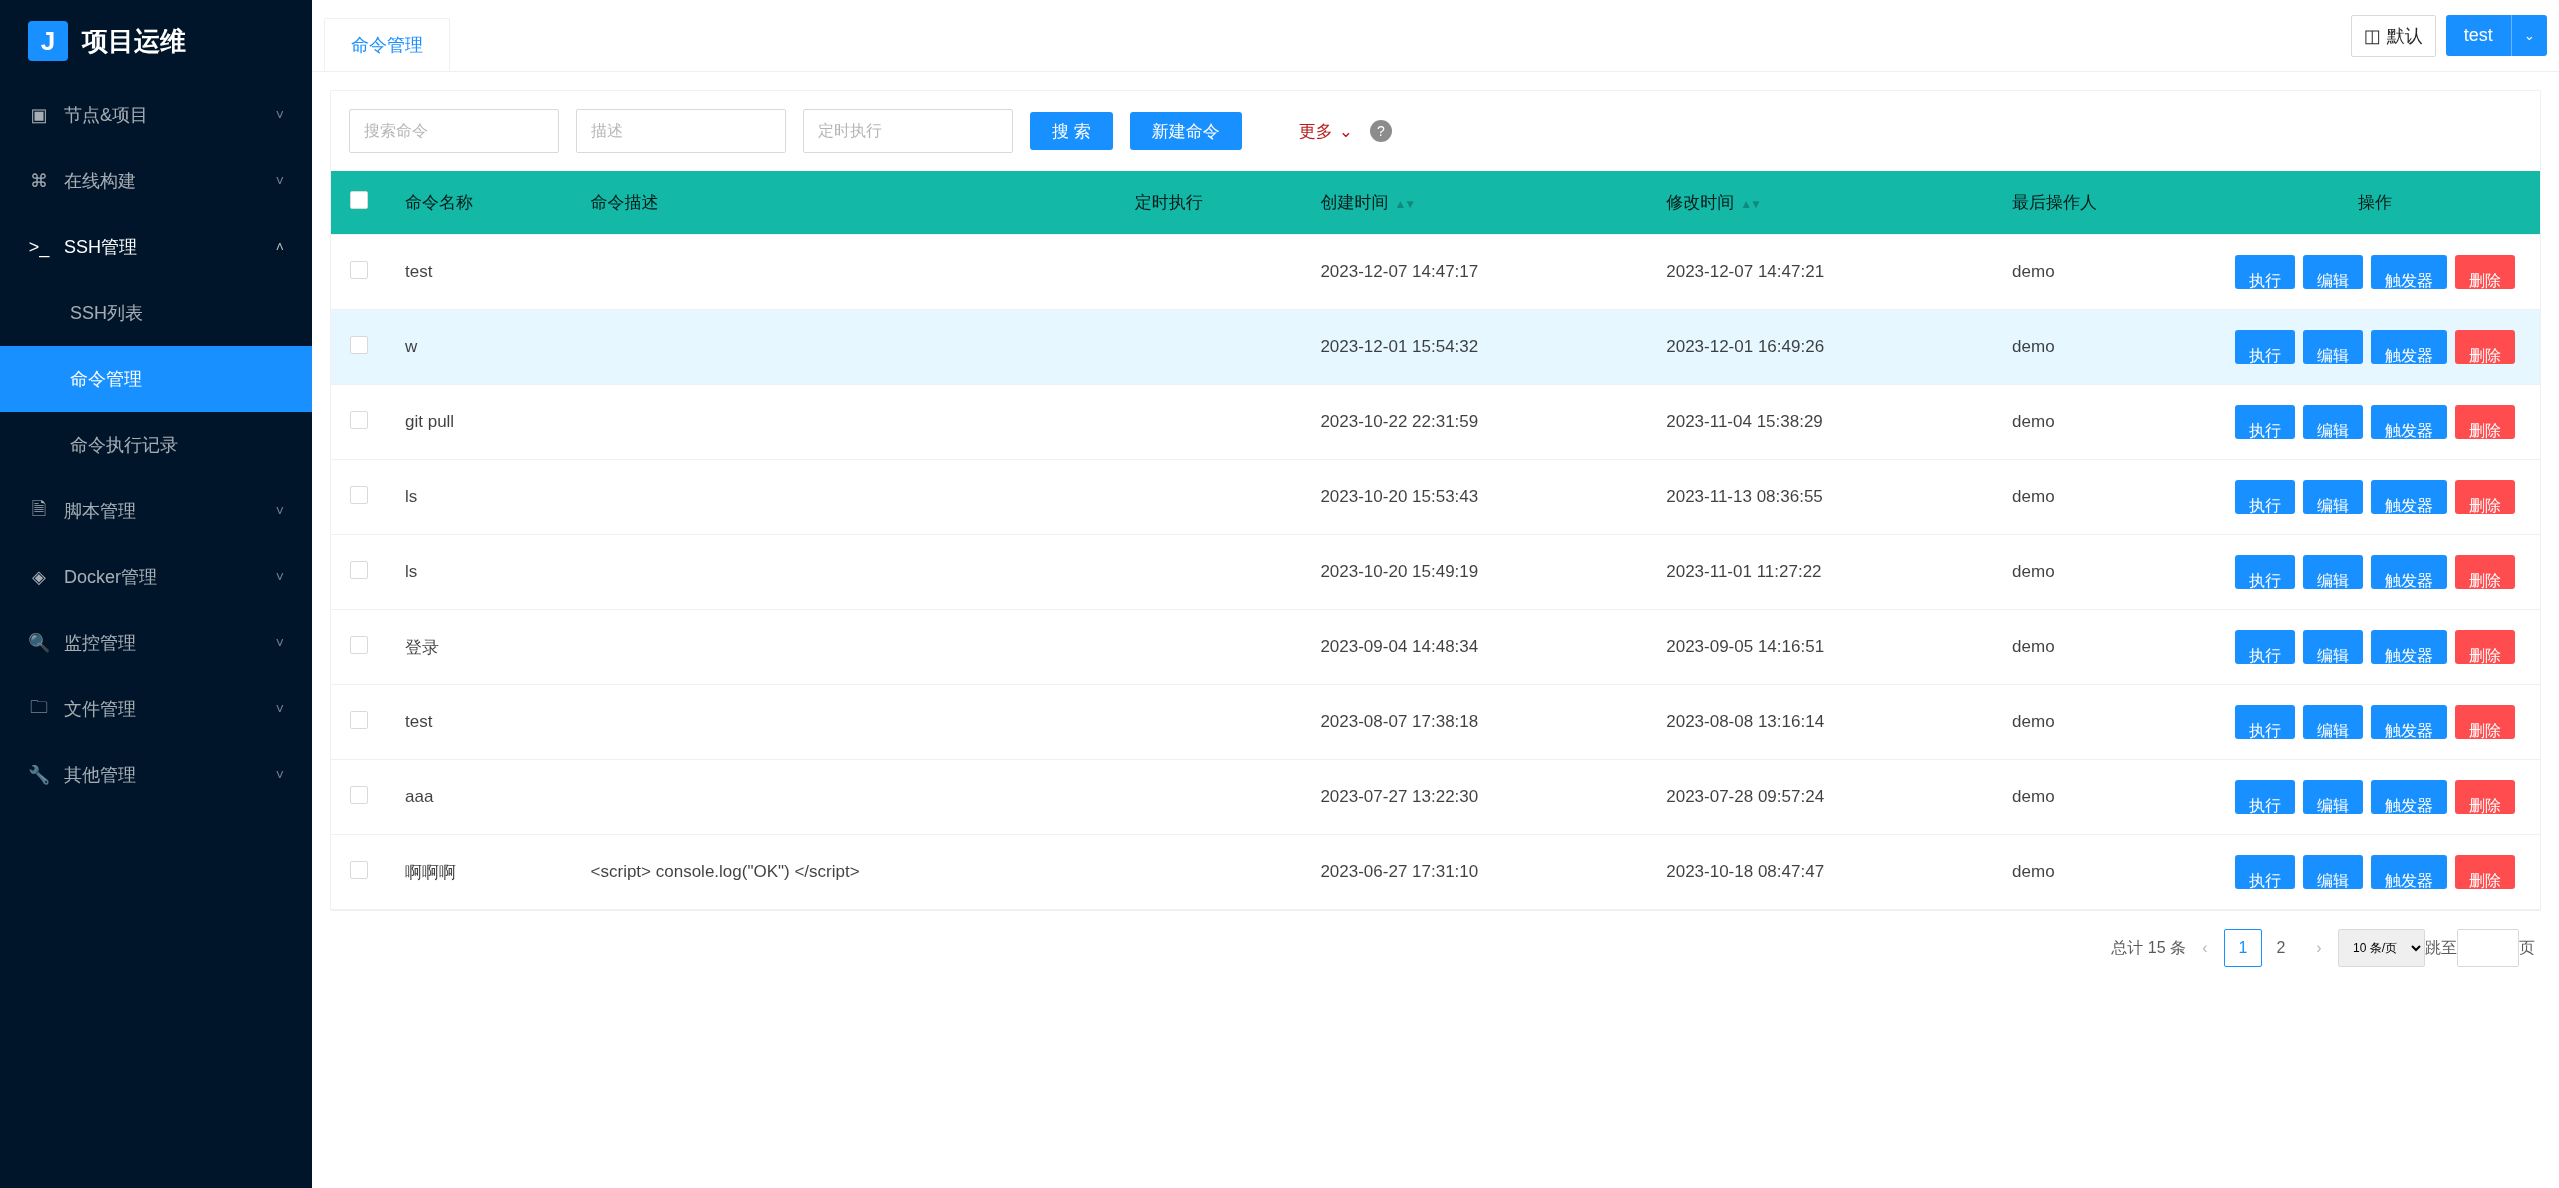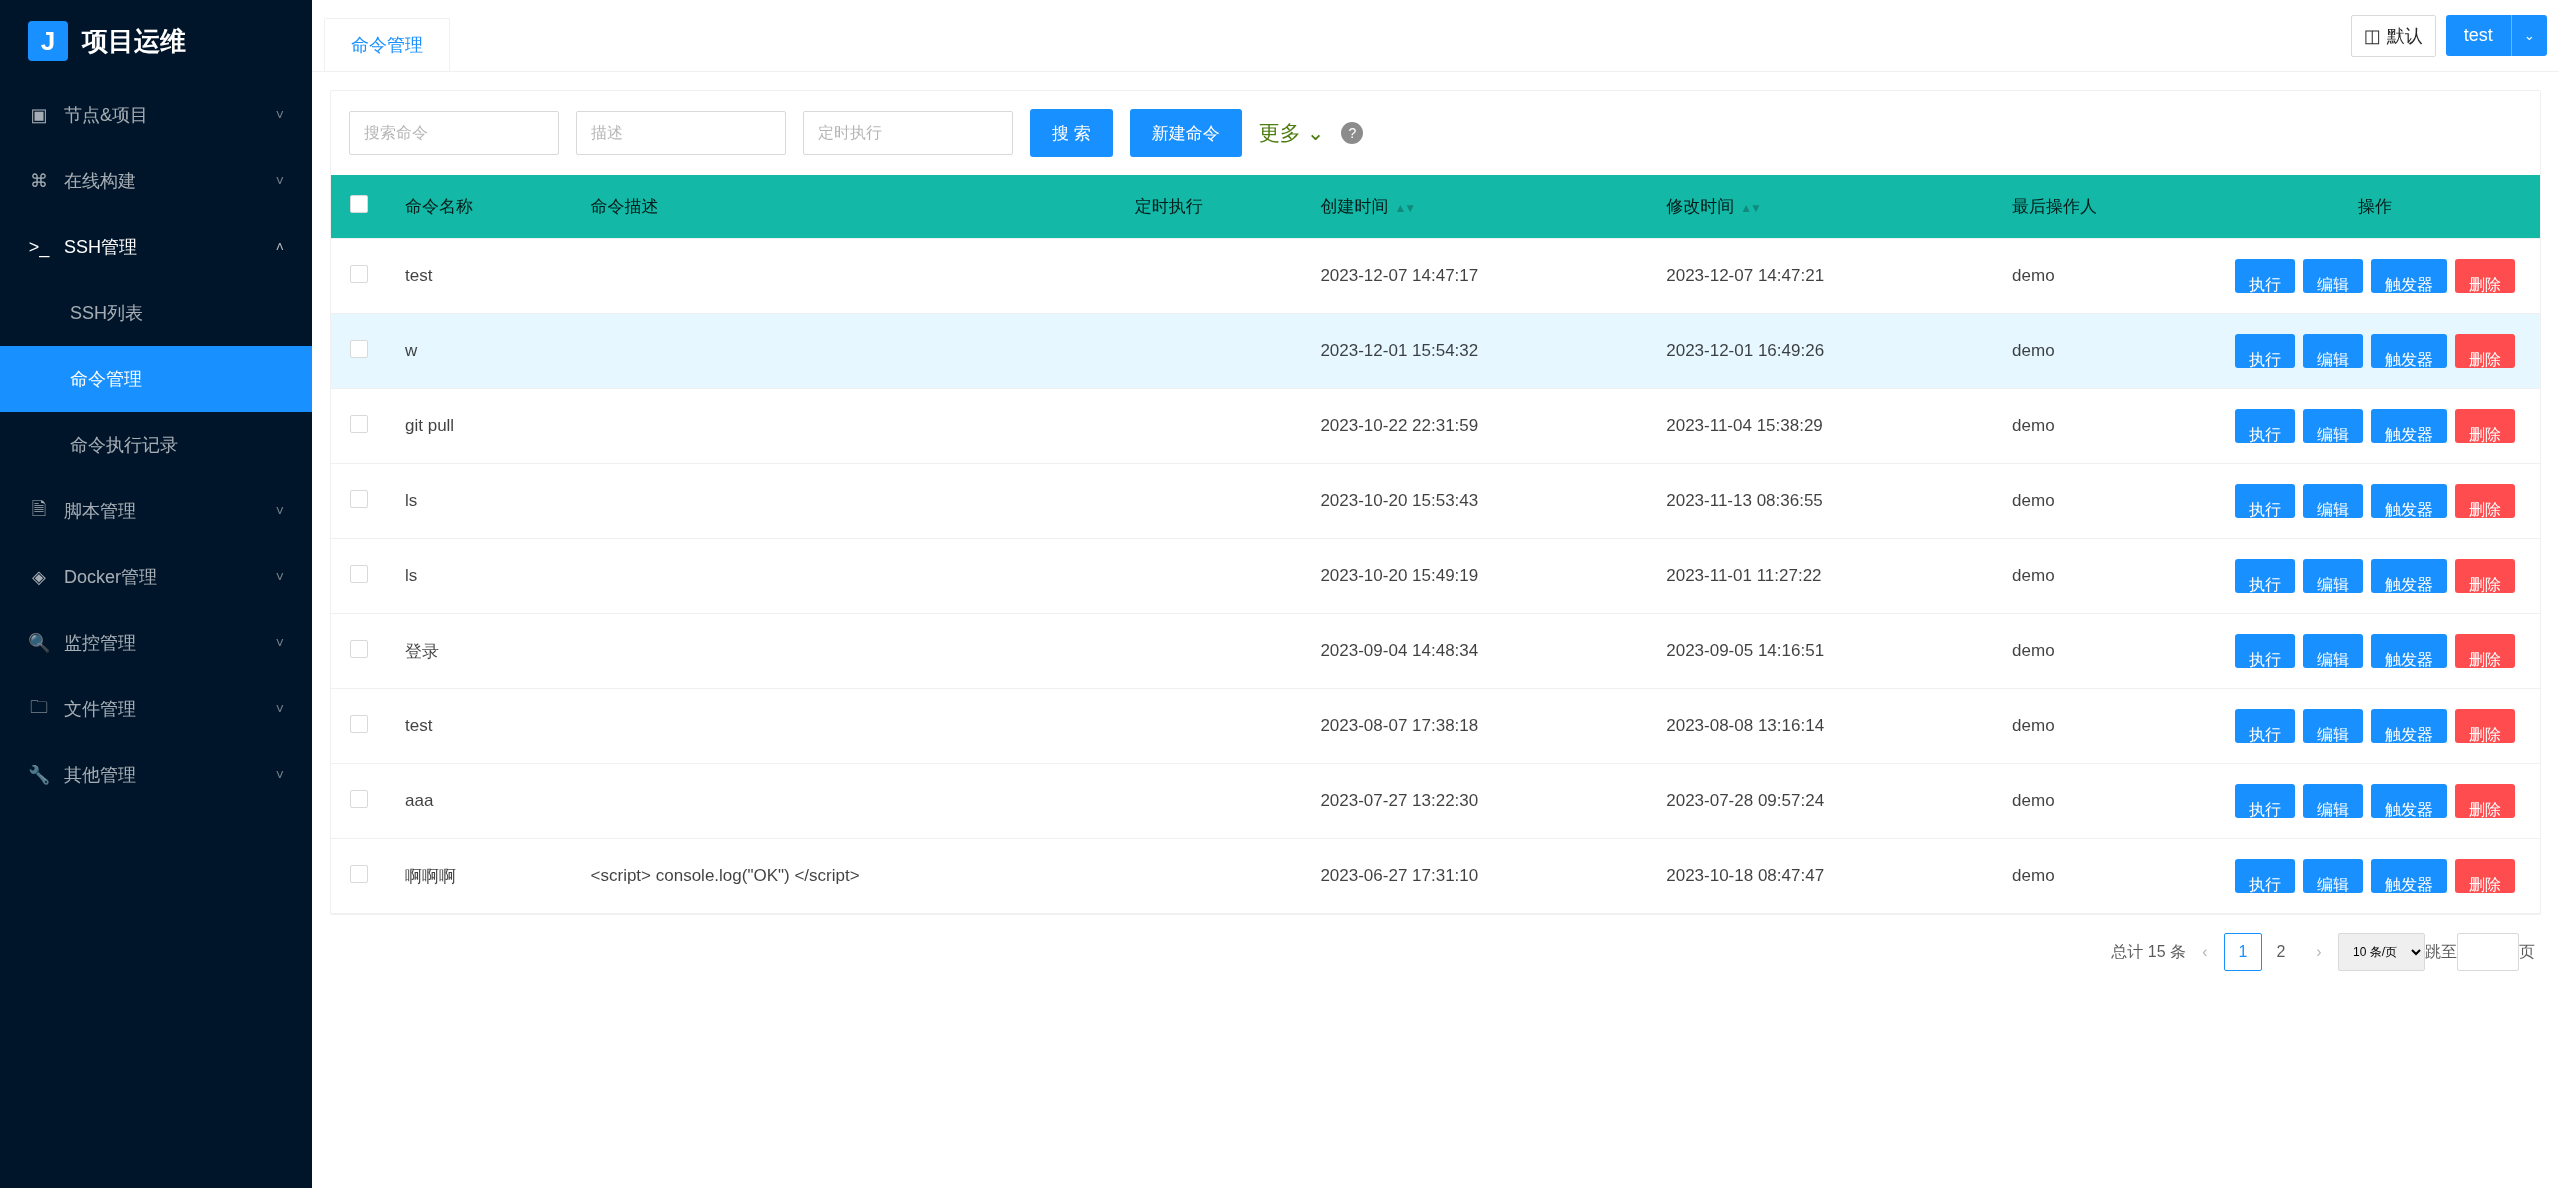--- a/index.html
+++ b/index.html
@@ -74,25 +74,25 @@
     }
     .toolbar {
       display:flex; align-items:center; gap:17px; padding: 18px 18px 18px 18px;
     }
     .inp {
       height: 44px; width: 210px; border:1px solid #d9d9d9; border-radius:2px;
       padding: 0 14px; font-size:16px; color:rgba(0,0,0,0.85);
     }
     .inp::placeholder { color: rgba(0,0,0,0.3); }
     .btn {
-      height: 48px; padding:0 22px; border:none; border-radius:3px; cursor:pointer; font-size:17px;
+      height: 38px; padding:0 22px; border:none; border-radius:3px; cursor:pointer; font-size:17px;
       color:#fff;
     }
     .btn-primary { background:#1890ff; }
-    .link-more { color:#4d7c0f; cursor:pointer; display:flex; align-items:center; gap:6px; font-size:21px;}
+    .link-more { color:#b91c1c; cursor:pointer; display:flex; align-items:center; gap:6px; font-size:17px;margin-left:40px;}
     .help-dot { width:22px; height:22px; border-radius:50%; background:rgba(0,0,0,0.45); color:#fff; display:flex; align-items:center; justify-content:center; font-size:14px; cursor:pointer;}
     
     table { width:100%; border-collapse: collapse; }
     thead th {
       text-align:left; background:#14b8a6; font-weight:500; color:rgba(0,0,0,0.85);
       padding: 20px 18px; border-bottom:1px solid #f0f0f0; font-size:17px;
     }
     thead th.center, tbody td.center { text-align:center; }
     tbody td {
       padding: 20px 18px; border-bottom:1px solid #f0f0f0; font-size:17px; color:rgba(0,0,0,0.75);

